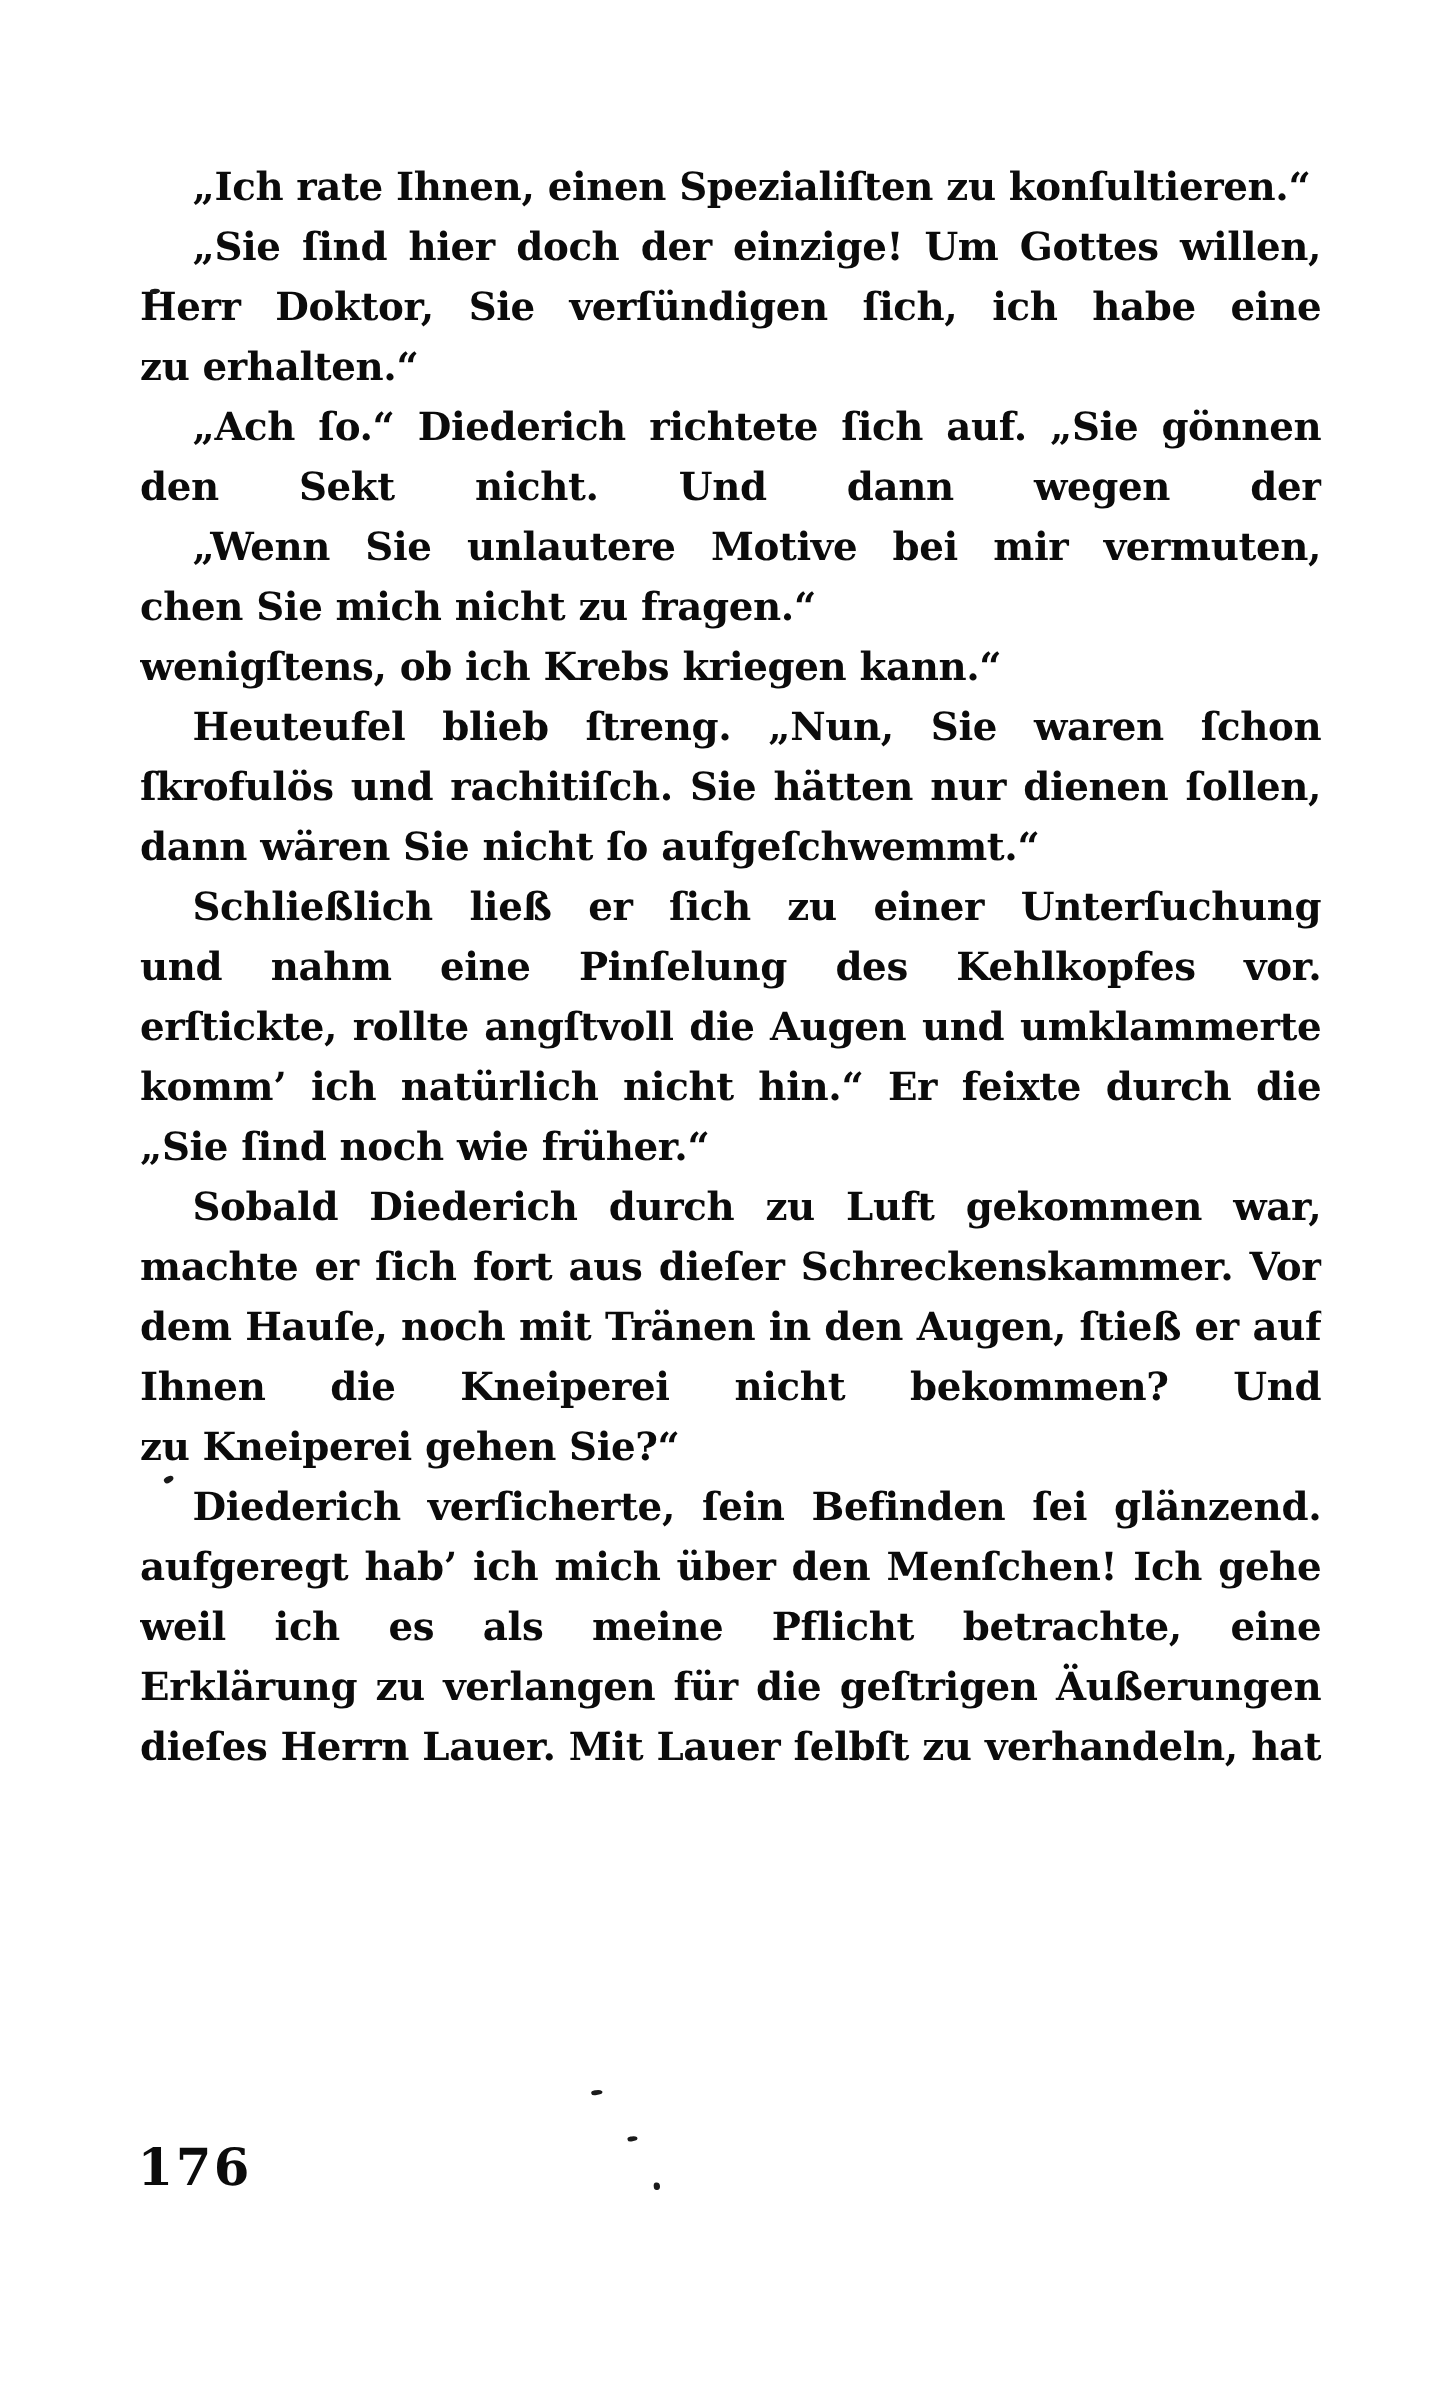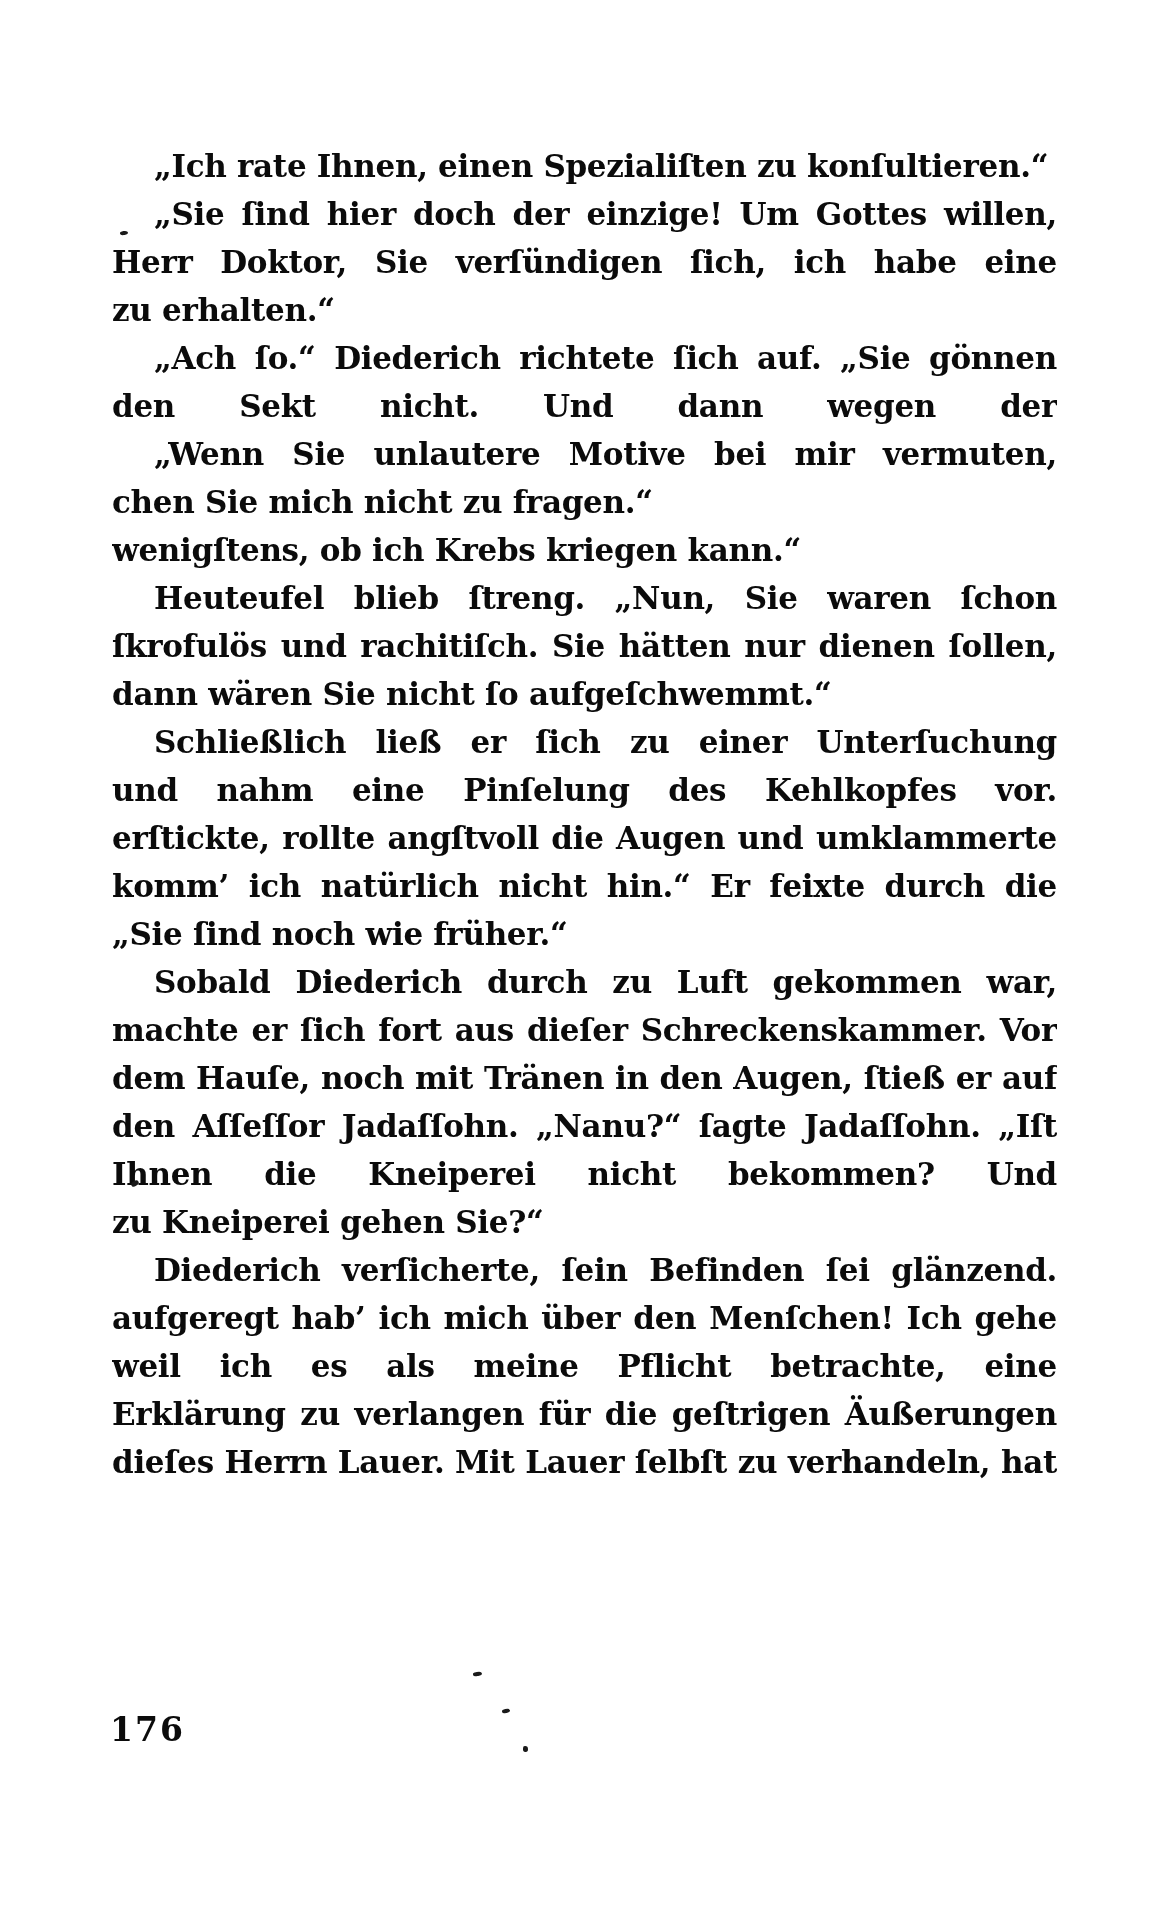--- a/index.html
+++ b/index.html
@@ -12,42 +12,42 @@
     width: 1160px;
     height: 1907px;
     background: #ffffff;
     overflow: hidden;
     font-family: "DejaVu Serif", "Liberation Serif", serif;
     color: #0b0b0b;
   }
   .text-block {
     position: absolute;
     left: 112px;
-    top: 142px;
+    top: 126px;
     width: 945px;
     font-size: 31px;
     line-height: 48px;
     font-weight: bold;
     letter-spacing: -0.3px;
   }
   .para { margin: 0; }
   .line {
     text-align: justify;
     text-align-last: justify;
     max-height: 48px;
     overflow: hidden;
     white-space: normal;
   }
   .line.first { text-indent: 42px; }
   .line.last { text-align-last: left; }
   .page-number {
     position: absolute;
     left: 110px;
     top: 1710px;
-    font-size: 33px;
+    font-size: 41px;
     font-weight: bold;
     letter-spacing: 2px;
   }
   .speck {
     position: absolute;
     background: #1a1a1a;
     border-radius: 40% 60% 50% 50%;
   }
   .sp1 { left: 120px; top: 231px; width: 8px;  height: 4px; transform: rotate(-8deg); }
   .sp2 { left: 131px; top: 1181px; width: 8px; height: 5px; transform: rotate(-35deg); }
@@ -90,21 +90,20 @@
         <div class="line first">Schließlich ließ er ſich zu einer Unterſuchung herbei</div>
         <div class="line">und nahm eine Pinſelung des Kehlkopfes vor. Diederich</div>
         <div class="line">erſtickte, rollte angſtvoll die Augen und umklammerte den</div>
         <div class="line">komm’ ich natürlich nicht hin.“ Er feixte durch die Naſe.</div>
         <div class="line last">„Sie ſind noch wie früher.“</div>
       </div>
       <div class="para">
         <div class="line first">Sobald Diederich durch zu Luft gekommen war,</div>
         <div class="line">machte er ſich fort aus dieſer Schreckenskammer. Vor</div>
         <div class="line">dem Hauſe, noch mit Tränen in den Augen, ſtieß er auf</div>
-        <div class="line">den Aſſeſſor Jadaſſohn. „Nanu?“ ſagte Jadaſſohn. „Iſt</div>
         <div class="line">Ihnen die Kneiperei nicht bekommen? Und ausgerechnet</div>
         <div class="line last">zu Kneiperei gehen Sie?“</div>
       </div>
       <div class="para">
         <div class="line first">Diederich verſicherte, ſein Befinden ſei glänzend. „Aber</div>
         <div class="line">aufgeregt hab’ ich mich über den Menſchen! Ich gehe hin,</div>
         <div class="line">weil ich es als meine Pflicht betrachte, eine befriedigende</div>
         <div class="line">Erklärung zu verlangen für die geſtrigen Äußerungen</div>
         <div class="line">dieſes Herrn Lauer. Mit Lauer ſelbſt zu verhandeln, hat</div>
       </div>

